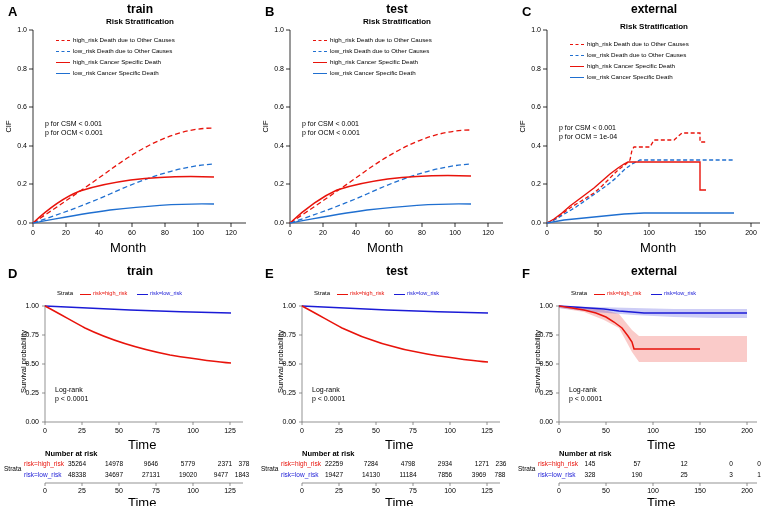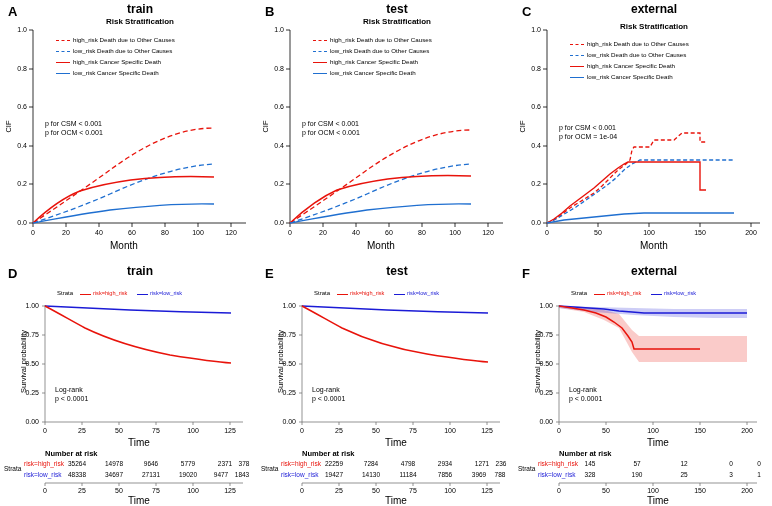--- a/index.html
+++ b/index.html
@@ -2,21 +2,21 @@
 <html><head>
 <meta charset="utf-8">
 <style>
   html,body{margin:0;padding:0;background:#ffffff;}
   body{width:772px;height:506px;font-family:"Liberation Sans",sans-serif;color:#000;}
   #root{position:relative;width:772px;height:506px;overflow:hidden;}
   .panel{position:absolute;}
   .panel-letter{position:absolute;font-size:13px;font-weight:bold;font-family:"Liberation Sans",sans-serif;}
   .panel-title{position:absolute;font-size:12px;font-weight:bold;text-align:center;}
   .subtitle{position:absolute;font-size:8px;font-weight:bold;text-align:center;}
-  .axis-label{position:absolute;font-size:10px;}
+  .axis-label{position:absolute;font-size:13px;}
   .ylab{position:absolute;font-size:7.5px;transform-origin:center center;}
   .tick{position:absolute;font-size:7px;text-align:center;}
   .ticky{position:absolute;font-size:7px;text-align:right;}
   .annot{position:absolute;font-size:7px;white-space:pre;line-height:1.35;}
   .legend-item{position:absolute;font-size:6.2px;white-space:nowrap;}
   .legend-line{position:absolute;height:0;border-top-width:1.2px;}
   svg{position:absolute;left:0;top:0;overflow:visible;}
   .risk-title{position:absolute;font-size:7.5px;font-weight:bold;}
   .risk-strata{position:absolute;font-size:6.5px;}
   .risk-num{position:absolute;font-size:6.5px;text-align:center;}

